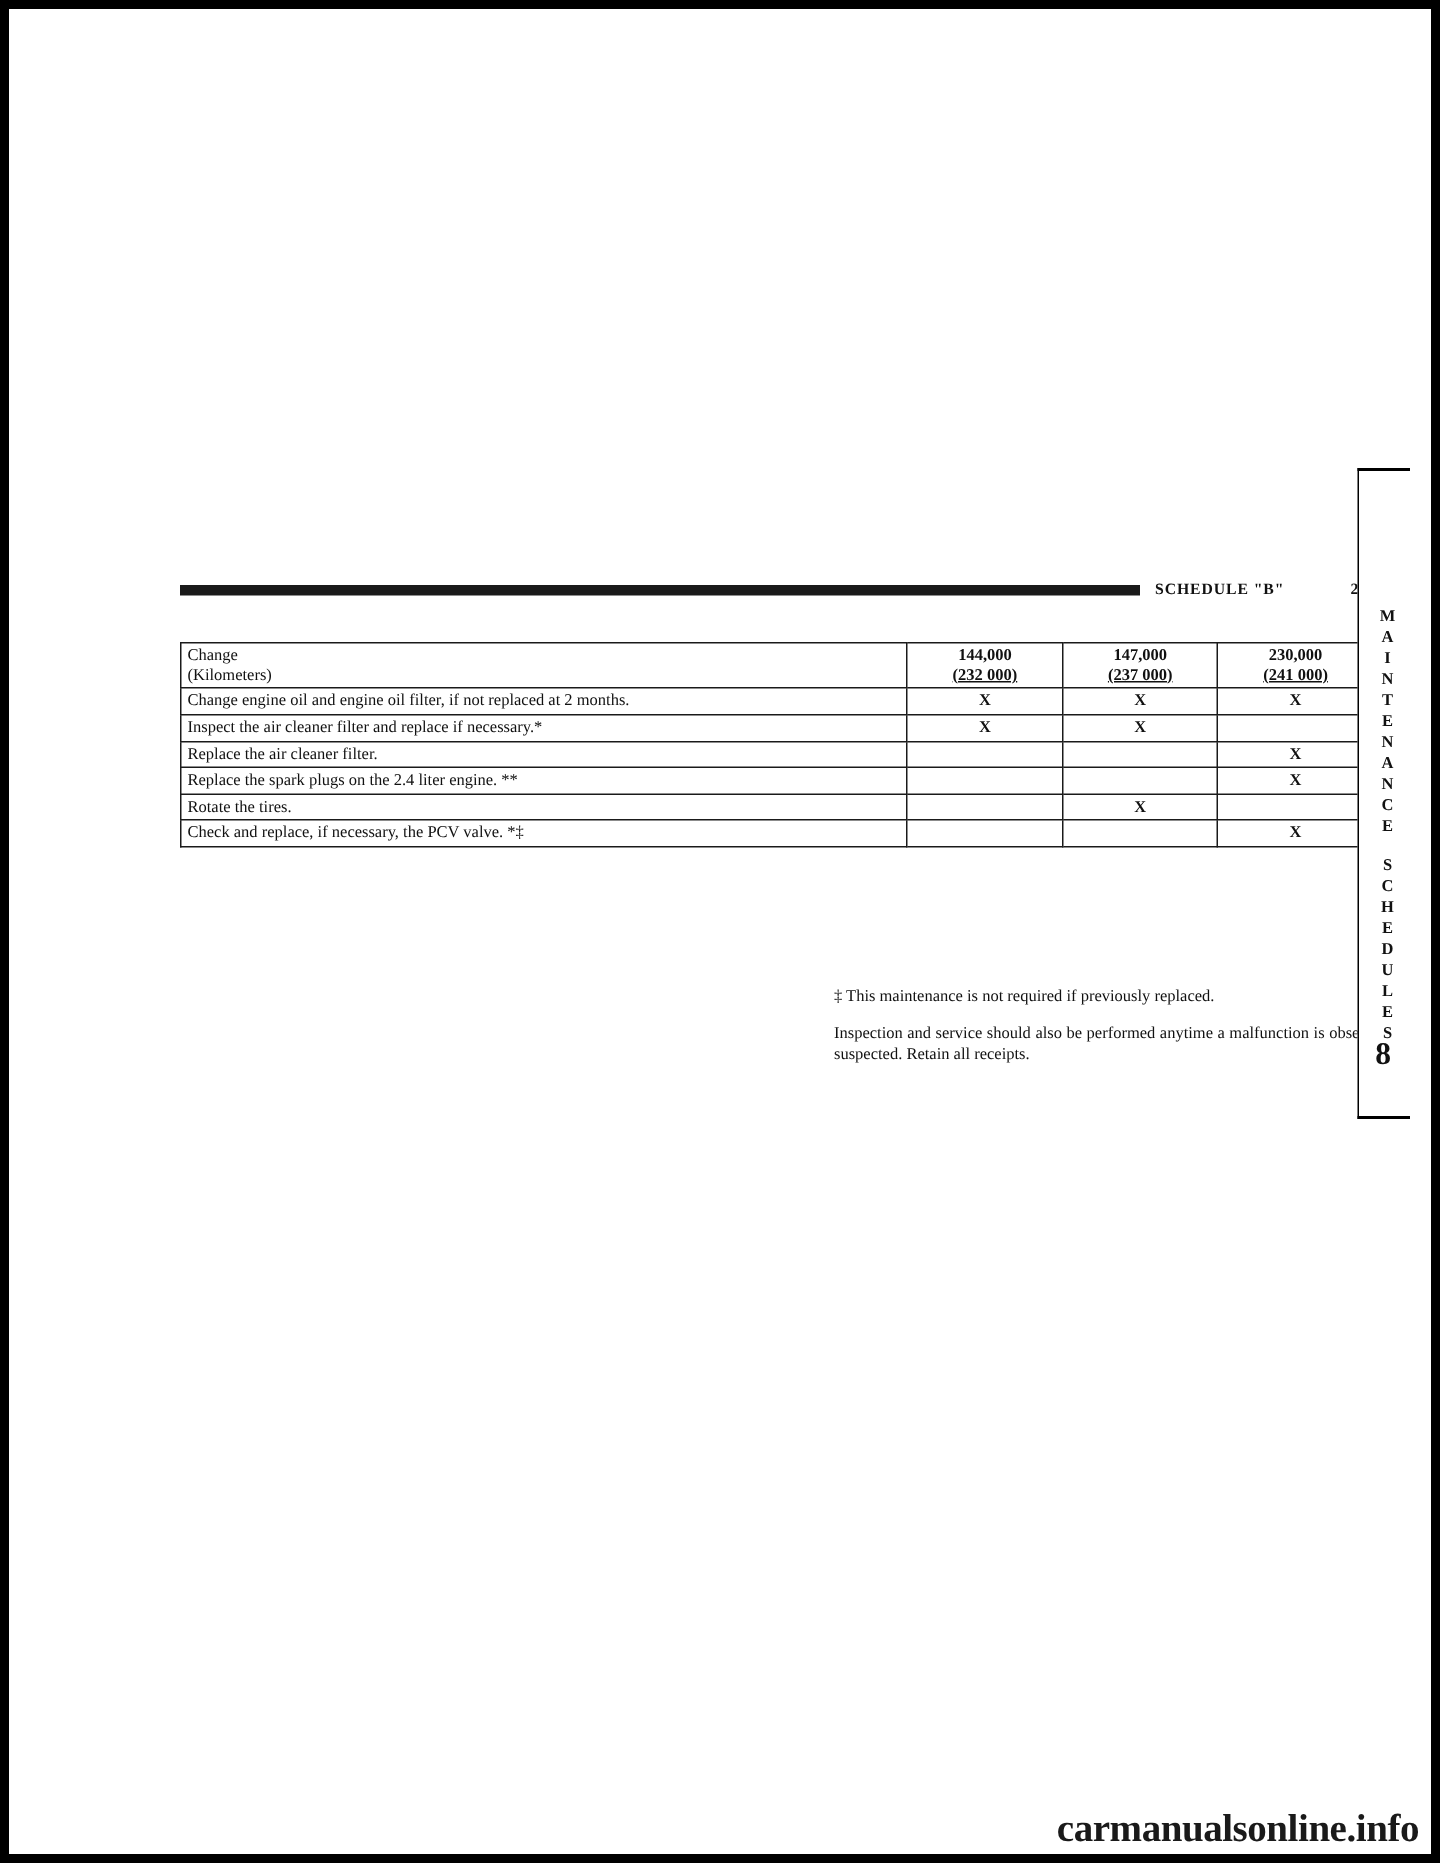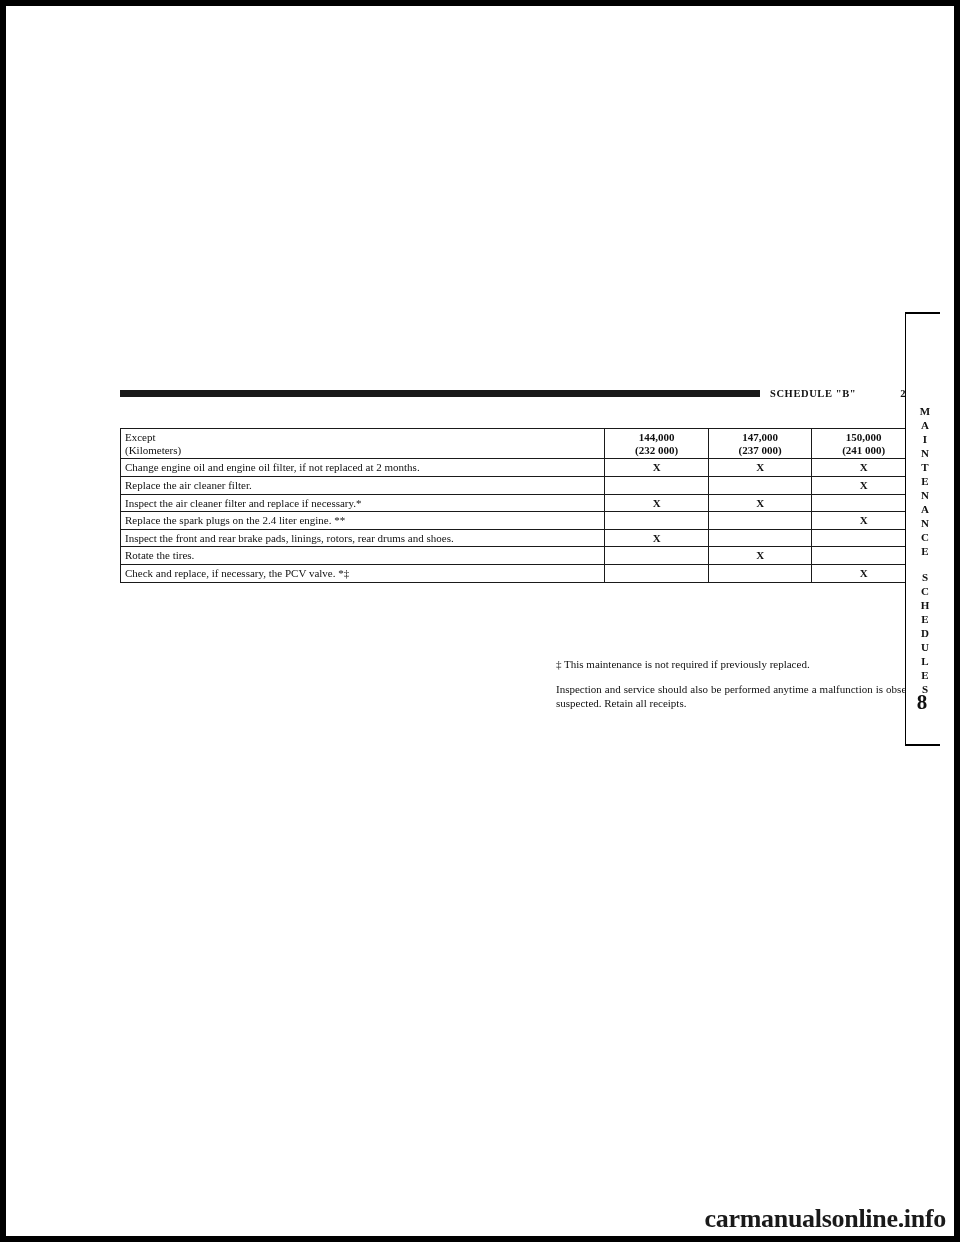--- a/index.html
+++ b/index.html
@@ -108,20 +108,21 @@
     font-size: 11px;
     line-height: 1.35;
   }
   td.head-num {
     font-weight: bold;
     font-size: 11px;
     line-height: 1.35;
   }
   .km {
     font-weight: bold;
+    text-decoration: underline;
   }
 
   
   .notes-left {
     position: absolute;
     left: 120px;
     top: 658px;
     width: 382px;
     font-size: 11px;
     color: #111;
@@ -216,66 +217,60 @@
   <div class="header-row">
     <div class="header-rule"></div>
     <div class="header-title">SCHEDULE "B"</div>
     <div class="header-pageno">291</div>
   </div>
 
   <table class="schedule">
     <tbody>
       <tr>
         <td class="task head-miles">
-          <div>Except</div>
+          <div>Change</div>
           <div>(Kilometers)</div>
         </td>
         <td class="mark head-num">
           <div>144,000</div>
           <div class="km">(232 000)</div>
         </td>
         <td class="mark head-num">
           <div>147,000</div>
           <div class="km">(237 000)</div>
         </td>
         <td class="mark head-num">
-          <div>150,000</div>
+          <div>230,000</div>
           <div class="km">(241 000)</div>
         </td>
       </tr>
 
       <tr>
         <td class="task">Change engine oil and engine oil filter, if not replaced at 2 months.</td>
         <td class="mark">X</td>
         <td class="mark">X</td>
         <td class="mark">X</td>
       </tr>
       <tr>
+        <td class="task">Inspect the air cleaner filter and replace if necessary.*</td>
+        <td class="mark">X</td>
+        <td class="mark">X</td>
+        <td class="mark"></td>
+      </tr>
+      <tr>
         <td class="task">Replace the air cleaner filter.</td>
         <td class="mark"></td>
         <td class="mark"></td>
         <td class="mark">X</td>
       </tr>
       <tr>
-        <td class="task">Inspect the air cleaner filter and replace if necessary.*</td>
-        <td class="mark">X</td>
-        <td class="mark">X</td>
-        <td class="mark"></td>
-      </tr>
-      <tr>
         <td class="task">Replace the spark plugs on the 2.4 liter engine. **</td>
         <td class="mark"></td>
         <td class="mark"></td>
         <td class="mark">X</td>
-      </tr>
-      <tr>
-        <td class="task">Inspect the front and rear brake pads, linings, rotors, rear drums and shoes.</td>
-        <td class="mark">X</td>
-        <td class="mark"></td>
-        <td class="mark"></td>
       </tr>
       <tr>
         <td class="task">Rotate the tires.</td>
         <td class="mark"></td>
         <td class="mark">X</td>
         <td class="mark"></td>
       </tr>
       <tr>
         <td class="task">Check and replace, if necessary, the PCV valve. *‡</td>
         <td class="mark"></td>

